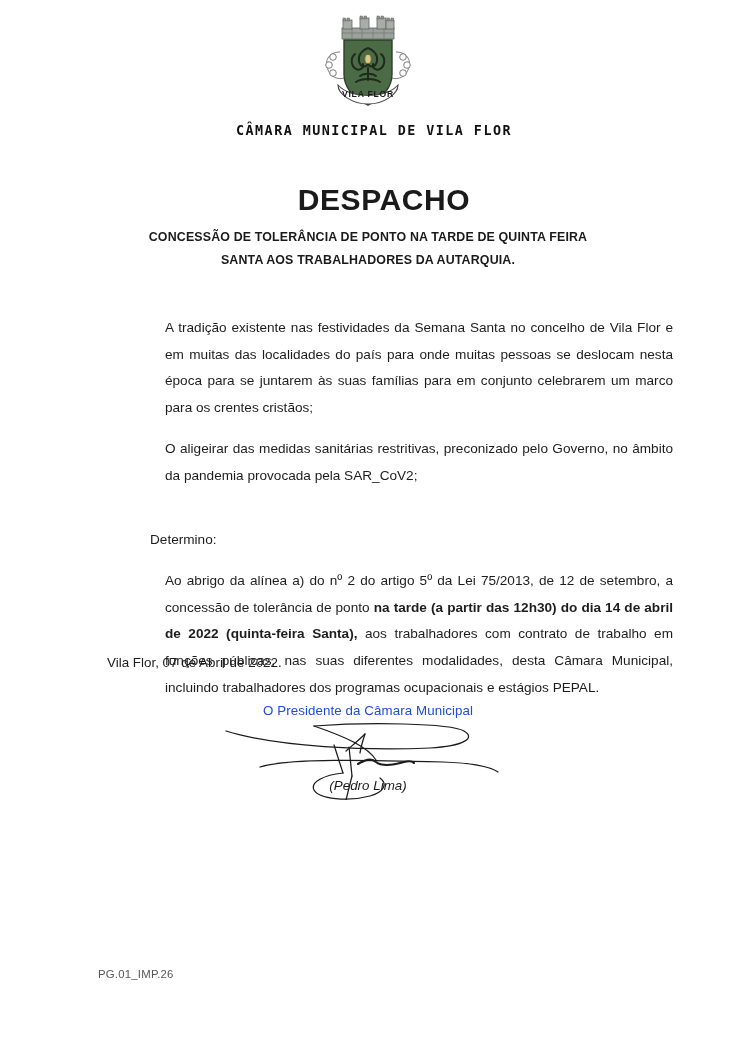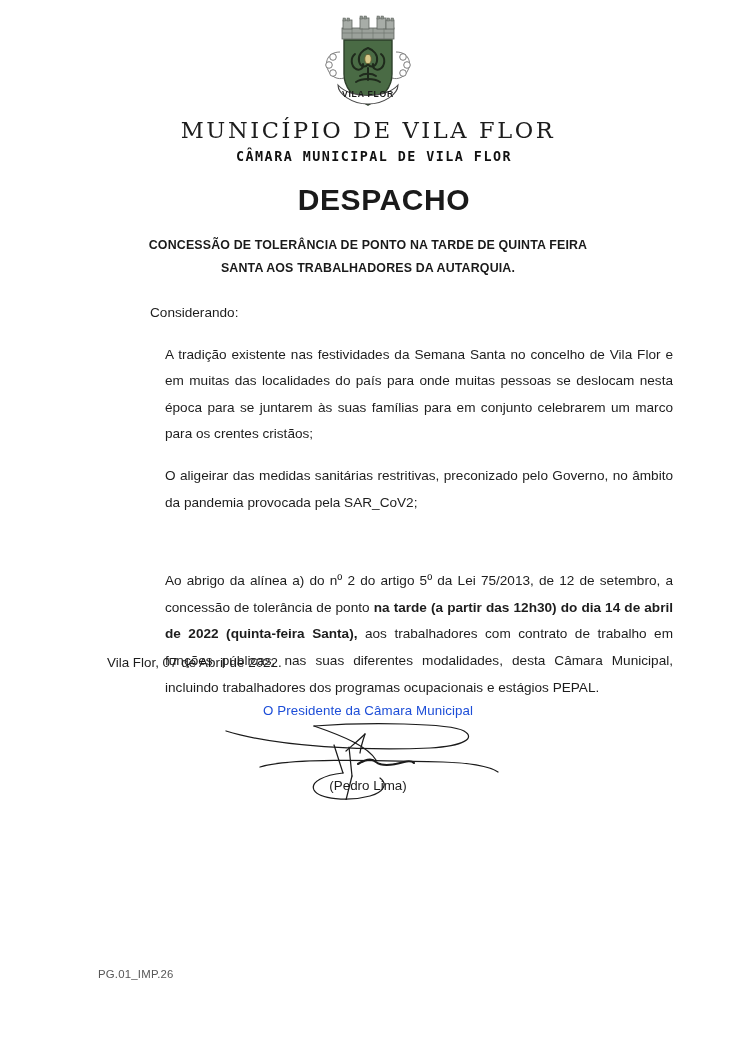--- a/index.html
+++ b/index.html
@@ -83,21 +83,20 @@
     position: absolute;
     top: 226px;
     left: 128px;
     width: 480px;
     text-align: center;
     font-size: 12.4px;
     font-weight: 700;
     line-height: 1.85;
     letter-spacing: 0.16px;
     color: #1a1a1a;
-    margin-top: 8px;
   }
 
   
   .body-block {
     position: absolute;
     top: 300px;
     left: 150px;
     width: 538px;
   }
   .lead {
@@ -153,20 +152,21 @@
     height: 80px;
   }
   .sign-name {
     position: absolute;
     top: 58px;
     left: 0;
     width: 300px;
     text-align: center;
     font-size: 13.4px;
     color: #1d1d1d;
+    font-style: italic;
   }
 
   
   .footer-code {
     position: absolute;
     top: 968px;
     left: 98px;
     font-size: 11.4px;
     color: #575757;
     letter-spacing: 0.2px;
@@ -227,41 +227,40 @@
         <path d="M36 70 C42 66 54 66 60 70"></path>
       </g>
       <ellipse cx="48" cy="47" rx="3.2" ry="4.6" fill="#d8c98a" stroke="#6b5e2e" stroke-width="0.8"></ellipse>
 
       <path d="M18 73 C30 87 66 87 78 73 C78 82 64 92 48 92 C32 92 18 82 18 73 Z" fill="#ffffff" stroke="#4a4a4a" stroke-width="1.1"></path>
       <text x="48" y="85" text-anchor="middle" font-family="Liberation Sans, sans-serif" font-size="8.6" font-weight="700" letter-spacing="0.8" fill="#1b1b1b">VILA FLOR</text>
     </svg>
   </div>
 
   <div class="org-block">
-    <div class="org-line1">MUNICÍPIO DE VILA FLOR</div>
     <div class="org-line2">CÂMARA MUNICIPAL DE VILA FLOR</div>
   </div>
 
   <div class="doc-title">DESPACHO</div>
 
   <div class="doc-subtitle">
     <span>CONCESSÃO DE TOLERÂNCIA DE PONTO NA TARDE DE QUINTA FEIRA SANTA AOS</span>
     <span>TRABALHADORES DA AUTARQUIA.</span>
   </div>
 
   <div class="body-block">
 
-    <div class="lead">Considerando:</div>
 
     <p class="para">A tradição existente nas festividades da Semana Santa no concelho de Vila Flor e em muitas das localidades do país para onde muitas pessoas se deslocam nesta época para se juntarem às suas famílias para em conjunto celebrarem um marco para os crentes cristãos;</p>
 
     <p class="para">O aligeirar das medidas sanitárias restritivas, preconizado pelo Governo, no âmbito da pandemia provocada pela SAR_CoV2;</p>
 
     <div class="gap-block"></div>
 
+    <div class="lead">Determino:</div>
 
     <p class="para"><span>Ao abrigo da alínea a) do nº 2 do artigo 5º da Lei 75/2013, de 12 de setembro, a concessão de tolerância de ponto </span><b>na tarde (a partir das 12h30) do dia 14 de abril de 2022 (quinta-feira Santa),</b><span> aos trabalhadores com contrato de trabalho em funções públicas, nas suas diferentes modalidades, desta Câmara Municipal, incluindo trabalhadores dos programas ocupacionais e estágios PEPAL.</span></p>
   </div>
 
   <div class="date-line">Vila Flor, 07 de Abril de 2022.</div>
 
   <div class="sign-block">
     <div class="sign-role">O Presidente da Câmara Municipal</div>
     <div class="sign-area">
       <svg class="sign-svg" viewBox="0 0 300 80" aria-label="Assinatura">

